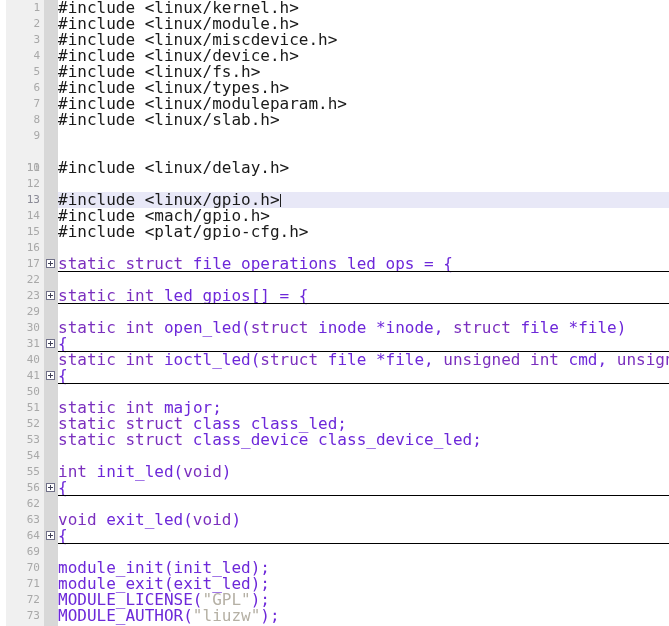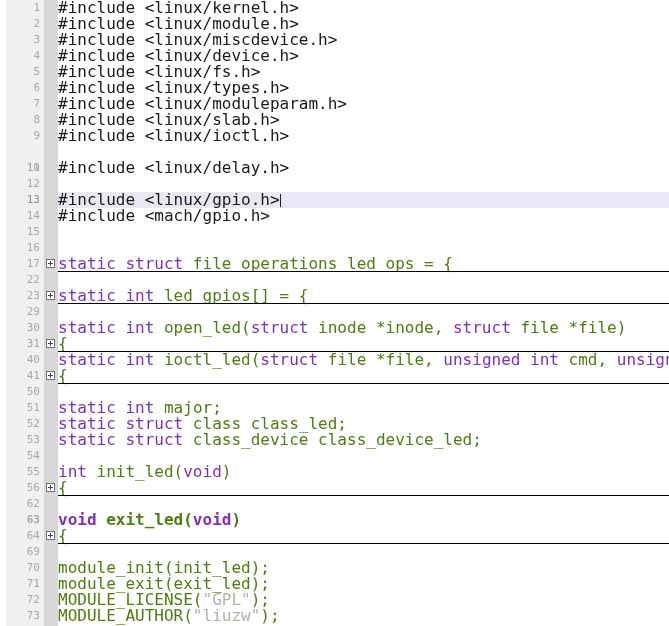--- a/index.html
+++ b/index.html
@@ -124,21 +124,21 @@
     bottom: 0px;
     height: 1px;
     background: #000000;
     z-index: 2;
   }
 
   
   .kw   { color: #7b2fbe; }
   .str  { color: #b5b0a4; }
   .pp   { color: #1a1a1a; }
-  .pl   { color: #4d7c0f; }
+  .pl   { color: #6d28d9; }
 
   
   .caret {
     display: inline-block;
     width: 1px;
     height: 13px;
     background: #202020;
     vertical-align: -2px;
     margin-left: 0px;
   }
@@ -189,21 +189,20 @@
         <div class="code"><span class="pp">#include &lt;linux/moduleparam.h&gt;</span></div>
       </div>
       <div class="row" style="top: 112px;">
         <div class="ln">8</div>
         <div class="fold-cell"></div>
         <div class="code"><span class="pp">#include &lt;linux/slab.h&gt;</span></div>
       </div>
       <div class="row" style="top: 128px;">
         <div class="ln">9</div>
         <div class="fold-cell"></div>
-        <div class="code"><span class="pp">#include &lt;linux/ioctl.h&gt;</span></div>
       </div>
       <div class="row" style="top: 160px;">
         <div class="ln">10</div>
         <div class="fold-cell"></div>
       </div>
       <div class="row" style="top: 160px;">
         <div class="ln">11</div>
         <div class="fold-cell"></div>
         <div class="code"><span class="pp">#include &lt;linux/delay.h&gt;</span></div>
       </div>
@@ -218,20 +217,21 @@
         <div class="code"><span class="pp">#include &lt;linux/gpio.h&gt;</span><span class="caret"></span></div>
       </div>
       <div class="row" style="top: 208px;">
         <div class="ln">14</div>
         <div class="fold-cell"></div>
         <div class="code"><span class="pp">#include &lt;mach/gpio.h&gt;</span></div>
       </div>
       <div class="row" style="top: 224px;">
         <div class="ln">15</div>
         <div class="fold-cell"></div>
+        <div class="code"><span class="pp">#include &lt;plat/gpio-cfg.h&gt;</span></div>
       </div>
       <div class="row" style="top: 240px;">
         <div class="ln">16</div>
         <div class="fold-cell"></div>
         <div class="code"></div>
       </div>
       <div class="row" style="top: 256px;">
         <div class="ln">17</div>
         <div class="fold-cell">
           <span class="fold-box"></span>
@@ -319,21 +319,21 @@
           <span class="fold-box"></span>
         </div>
         <div class="code"><span class="pl">{</span></div>
         <div class="fold-rule"></div>
       </div>
       <div class="row" style="top: 496px;">
         <div class="ln">62</div>
         <div class="fold-cell"></div>
         <div class="code"></div>
       </div>
-      <div class="row" style="top: 512px; font-weight: bold;">
+      <div class="row" style="top: 512px;">
         <div class="ln">63</div>
         <div class="fold-cell"></div>
         <div class="code"><span class="kw">void</span><span class="pl"> exit_led(</span><span class="kw">void</span><span class="pl">)</span></div>
       </div>
       <div class="row" style="top: 528px;">
         <div class="ln">64</div>
         <div class="fold-cell">
           <span class="fold-box"></span>
         </div>
         <div class="code"><span class="pl">{</span></div>

